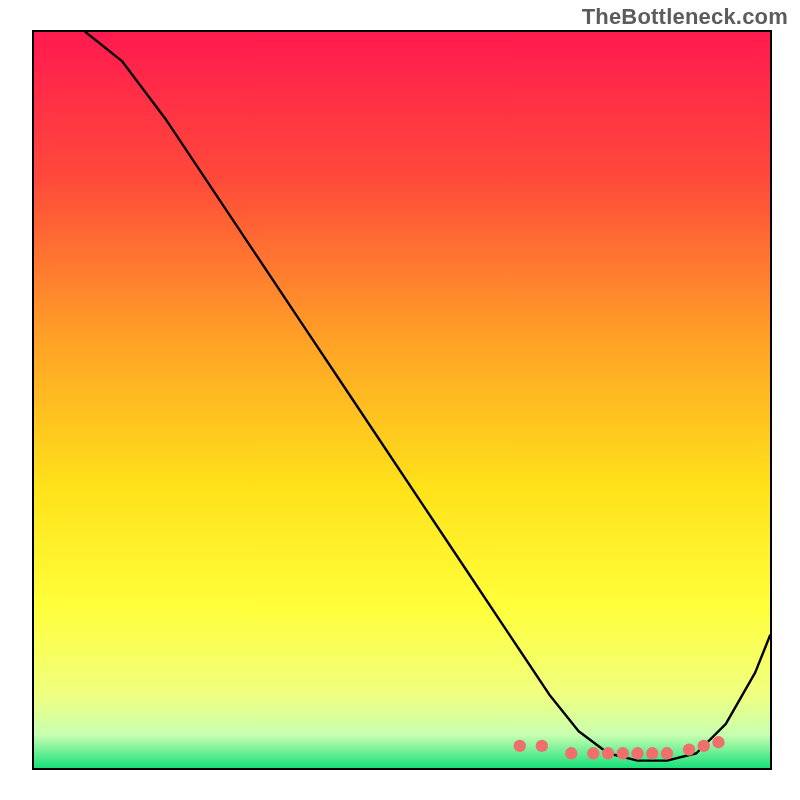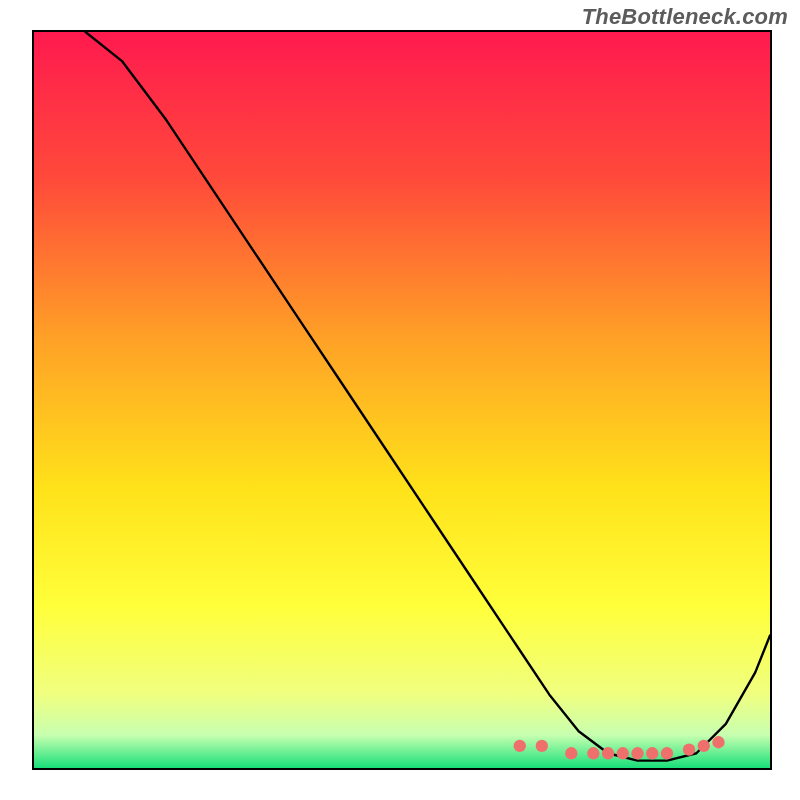--- a/index.html
+++ b/index.html
@@ -8,21 +8,20 @@
     width: 800px;
     height: 800px;
     background: #ffffff;
     font-family: Arial, Helvetica, sans-serif;
     overflow: hidden;
   }
   .stage {
     position: relative;
     width: 800px;
     height: 800px;
-    font-style: italic;
   }
   .watermark {
     position: absolute;
     top: 4px;
     right: 12px;
     font-size: 22px;
     font-weight: 600;
     color: #5c5c5c;
     letter-spacing: 0.2px;
     z-index: 20;

